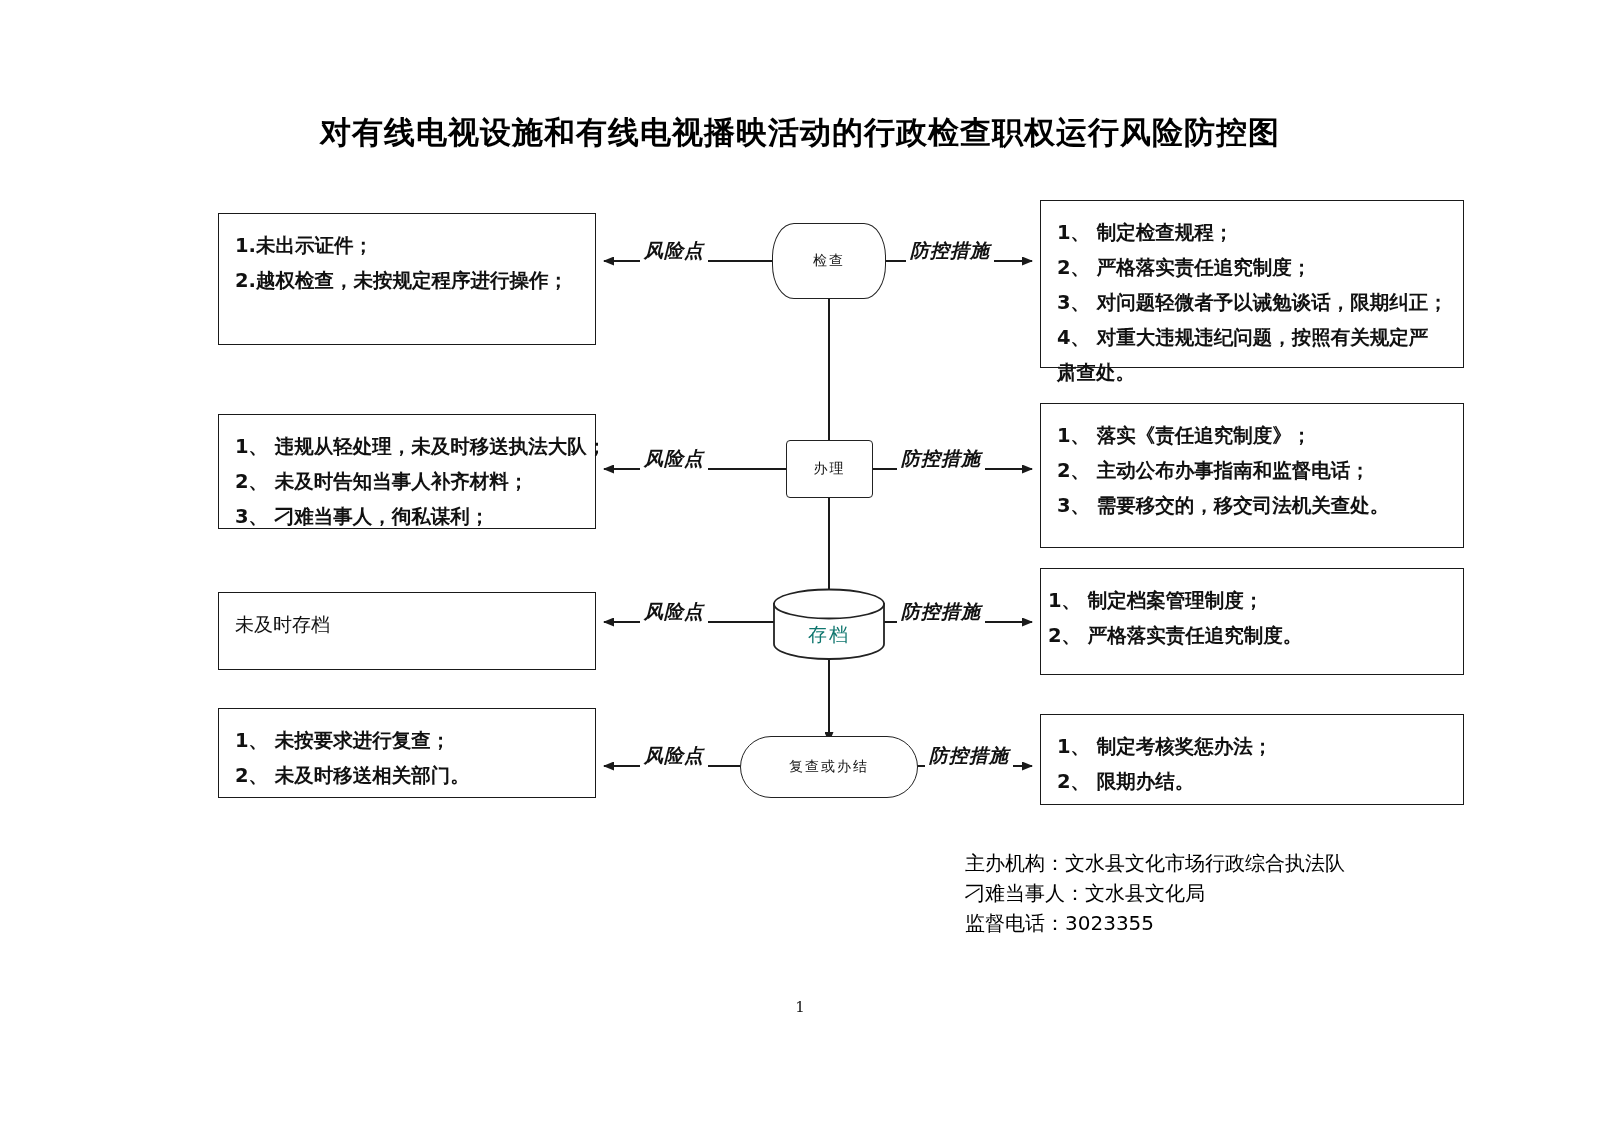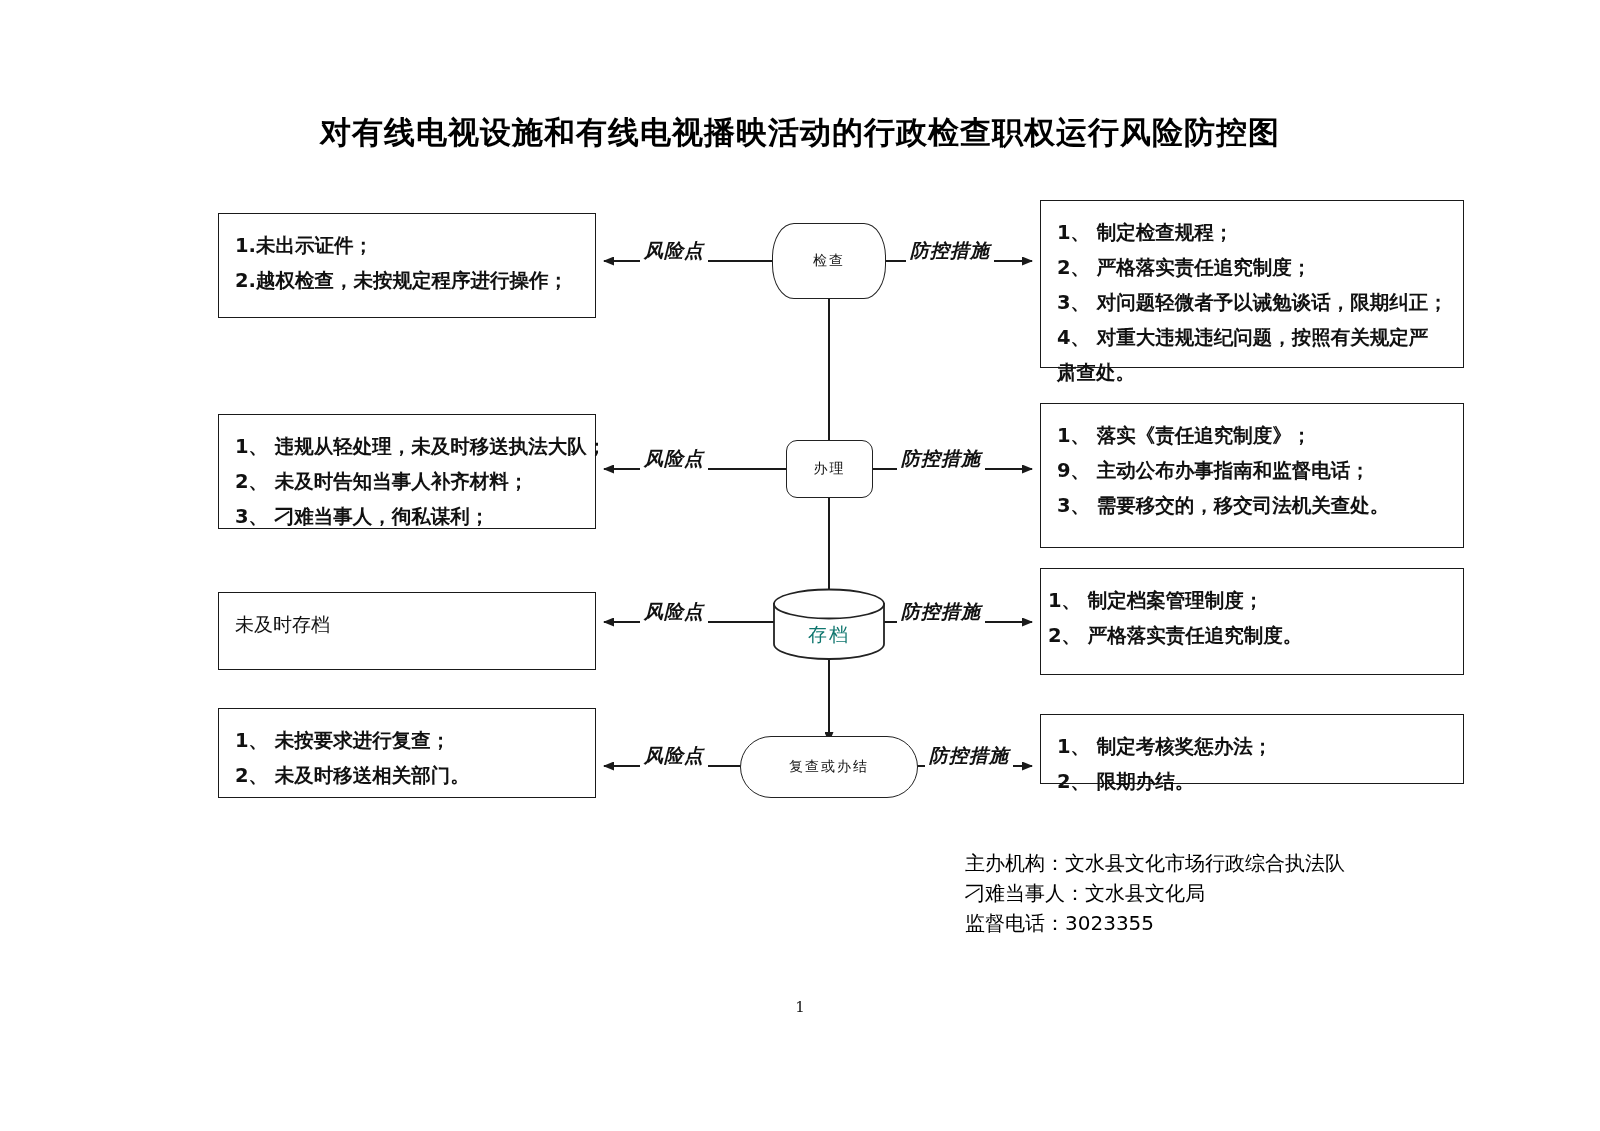--- a/index.html
+++ b/index.html
@@ -69,21 +69,21 @@
     background: #ffffff;
     border: 1.8px solid #222;
     font-size: 14px;
     font-weight: normal;
     font-family: "DejaVu Sans", "Liberation Sans", sans-serif;
     color: #111;
     letter-spacing: 2px;
     z-index: 3;
   }
   .node.rounded  { border-radius: 22px / 34px; }
-  .node.rect     { border-radius: 11px; }
+  .node.rect     { border-radius: 4px; }
   .node.stadium  { border-radius: 60px; }
 
   
   .cyl {
     position: absolute;
     z-index: 3;
   }
   .cyl svg { display: block; }
   .cyl .cyl-label {
     position: absolute;
@@ -197,59 +197,59 @@
   <div class="cyl" style="left:772px; top:588px; width:114px; height:72px;">
     <svg width="114" height="72" viewBox="0 0 114 72">
       <path d="M2,16 L2,56 A55,15 0 0 0 112,56 L112,16 Z" fill="#ffffff" stroke="#222" stroke-width="1.8"></path>
       <ellipse cx="57" cy="16" rx="55" ry="14.5" fill="#ffffff" stroke="#222" stroke-width="1.8"></ellipse>
     </svg>
     <div class="cyl-label">存档</div>
   </div>
 
   <div class="node stadium" style="left:740px; top:736px; width:178px; height:62px;">复查或办结</div>
 
-  <div class="tbox" style="left:218px; top:213px; width:378px; height:105px;">
+  <div class="tbox" style="left:218px; top:213px; width:378px; height:132px;">
     <div class="line">1.未出示证件；</div>
     <div class="line">2.越权检查，未按规定程序进行操作；</div>
   </div>
 
   <div class="tbox" style="left:1040px; top:200px; width:424px; height:168px;">
     <div class="line">1、 制定检查规程；</div>
     <div class="line">2、 严格落实责任追究制度；</div>
     <div class="line">3、 对问题轻微者予以诫勉谈话，限期纠正；</div>
     <div class="line wrapline">4、 对重大违规违纪问题，按照有关规定严肃查处。</div>
   </div>
 
   <div class="tbox" style="left:218px; top:414px; width:378px; height:115px;">
     <div class="line">1、 违规从轻处理，未及时移送执法大队；</div>
     <div class="line">2、 未及时告知当事人补齐材料；</div>
     <div class="line">3、 刁难当事人，徇私谋利；</div>
   </div>
 
   <div class="tbox" style="left:1040px; top:403px; width:424px; height:145px;">
     <div class="line">1、 落实《责任追究制度》；</div>
-    <div class="line">9、 主动公布办事指南和监督电话；</div>
+    <div class="line">2、 主动公布办事指南和监督电话；</div>
     <div class="line">3、 需要移交的，移交司法机关查处。</div>
   </div>
 
   <div class="tbox plain" style="left:218px; top:592px; width:378px; height:78px;">
     <div class="line">未及时存档</div>
   </div>
 
   <div class="tbox" style="left:1040px; top:568px; width:424px; height:107px;padding-left:7px;">
     <div class="line">1、 制定档案管理制度；</div>
     <div class="line">2、 严格落实责任追究制度。</div>
   </div>
 
   <div class="tbox" style="left:218px; top:708px; width:378px; height:90px;">
     <div class="line">1、 未按要求进行复查；</div>
     <div class="line">2、 未及时移送相关部门。</div>
   </div>
 
-  <div class="tbox" style="left:1040px; top:714px; width:424px; height:70px;">
+  <div class="tbox" style="left:1040px; top:714px; width:424px; height:91px;">
     <div class="line">1、 制定考核奖惩办法；</div>
     <div class="line">2、 限期办结。</div>
   </div>
 
   <div id="footer">
     <div>主办机构：文水县文化市场行政综合执法队</div>
     <div>刁难当事人：文水县文化局</div>
     <div>监督电话：3023355</div>
   </div>
 

